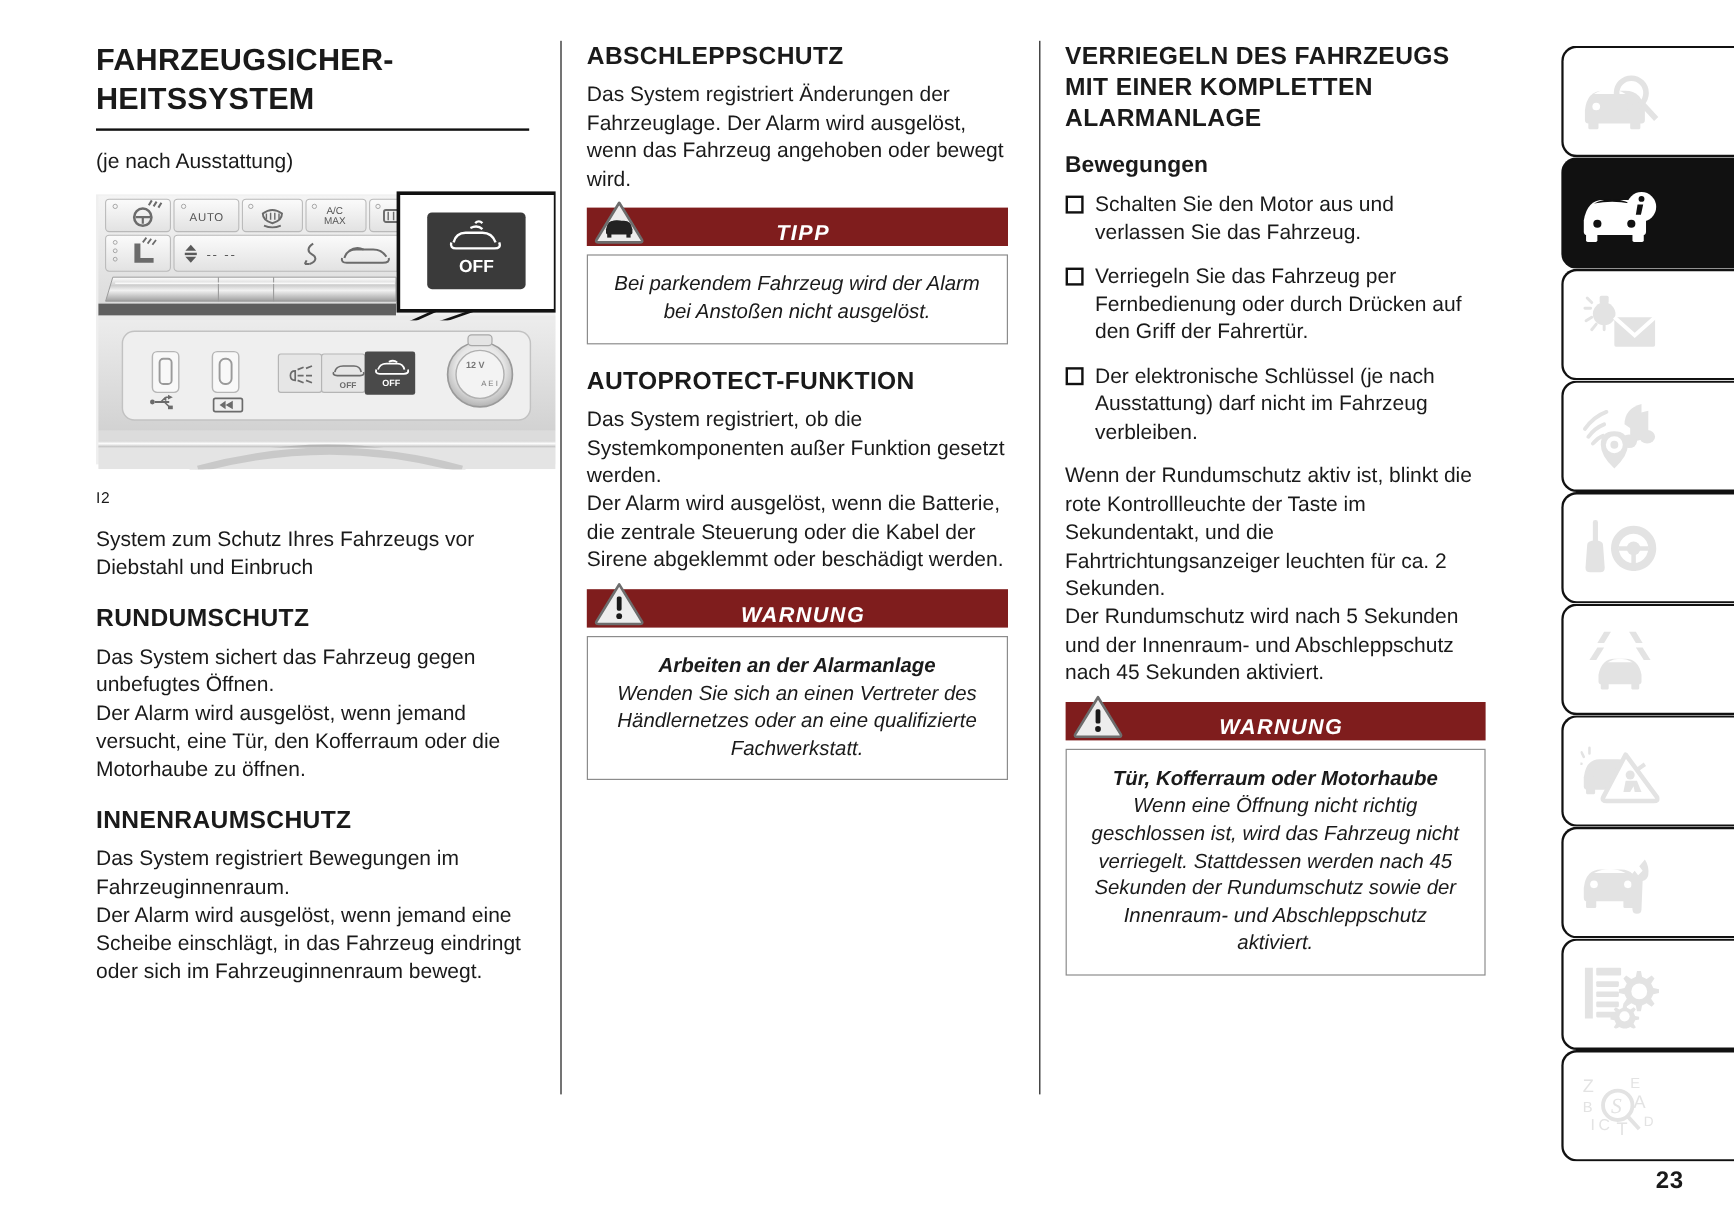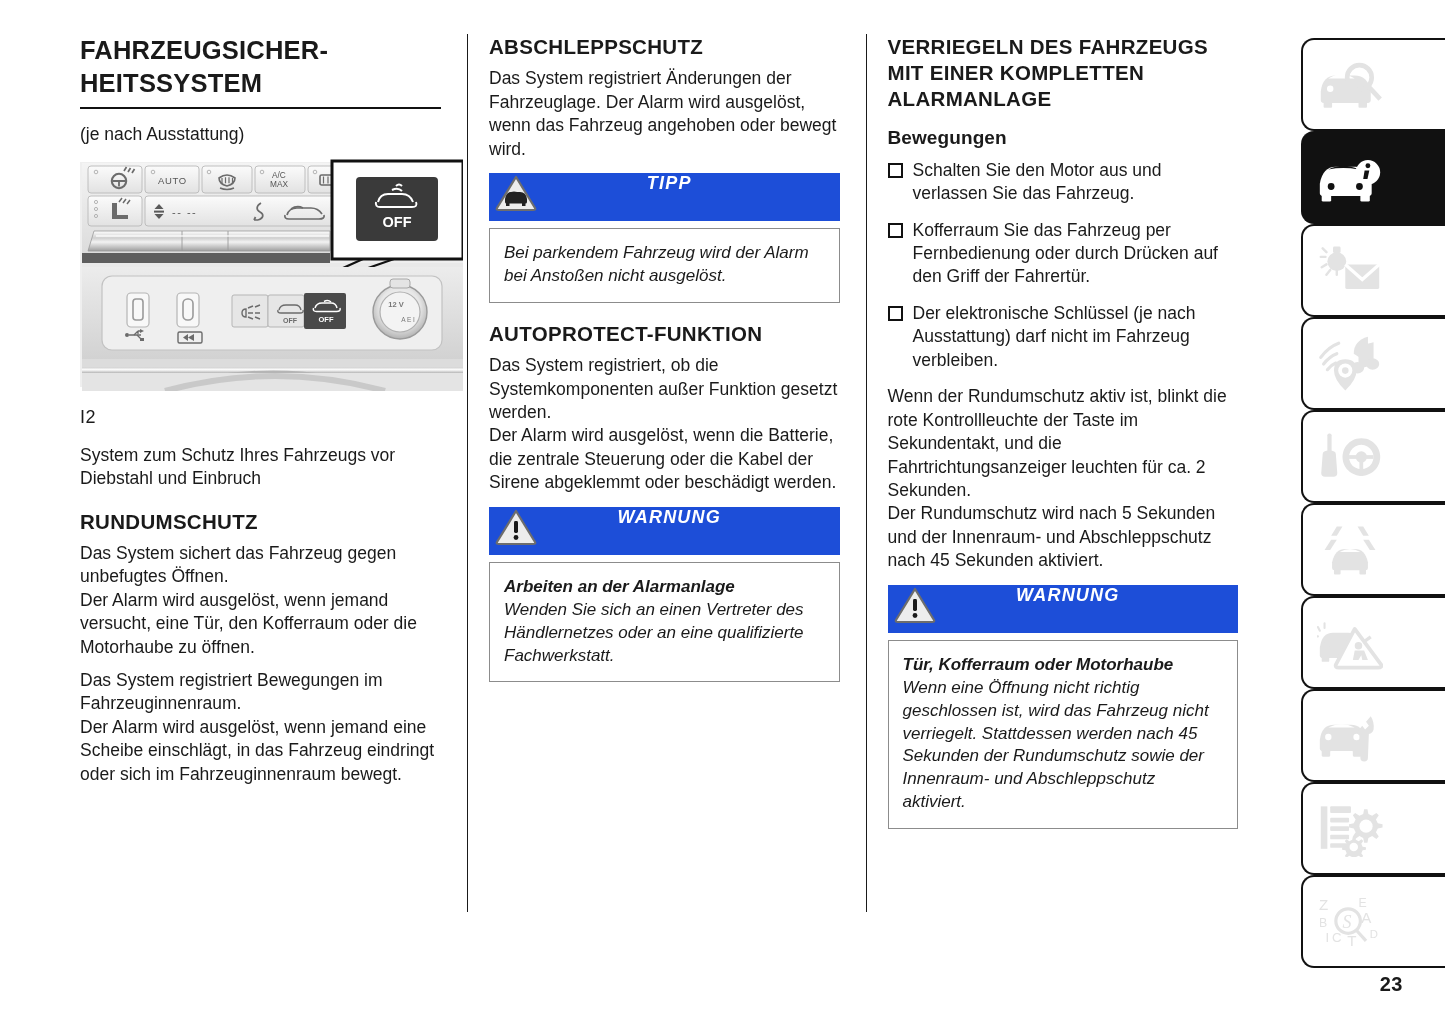--- a/index.html
+++ b/index.html
@@ -84,21 +84,21 @@
     line-height: 1.34;
     margin: 0 0 10px 0;
   }
   p.body.tight { margin-bottom: 0; }
   p.sub {
     font-size: 17.5px;
     line-height: 1.34;
     margin: 0 0 12px 0;
   }
   .figcaption {
-    font-size: 18px;
+    font-size: 13px;
     margin: 8px 0 16px 0;
     letter-spacing: 0.5px;
   }
 
   
   ul.boxlist {
     list-style: none;
     margin: 10px 0 13px 0;
     padding: 0;
   }
@@ -116,24 +116,24 @@
     top: 4px;
     width: 11px;
     height: 11px;
     border: 2.6px solid #111;
     box-sizing: content-box;
   }
 
   
   .callout { margin: 12px 0 14px 0; }
   .callout-head {
-    background: #1d4ed8;
-    height: 48px;
+    background: #7f1d1d;
+    height: 32px;
     display: flex;
-    align-items: flex-start;
+    align-items: flex-end;
     position: relative;
   }
   .callout-head .cotitle {
     flex: 1;
     text-align: center;
     color: #ffffff;
     font-weight: bold;
     font-style: italic;
     font-size: 18px;
     letter-spacing: 1.2px;
@@ -147,20 +147,21 @@
     display: flex;
     align-items: center;
     justify-content: center;
   }
   .callout-body {
     border: 1px solid #8c8c8c;
     border-top: none;
     padding: 13px 14px 14px 14px;
     margin-top: 7px;
     border-top: 1px solid #8c8c8c;
+    text-align: center;
   }
   .callout-body p {
     margin: 0;
     font-style: italic;
     font-size: 17px;
     line-height: 1.35;
   }
   .callout-body p.lead {
     font-weight: bold;
     font-style: italic;
@@ -423,20 +424,21 @@
       </div>
 
       <div class="figcaption">I2</div>
 
       <p class="body">System zum Schutz Ihres Fahrzeugs vor Diebstahl und Einbruch</p>
 
       <h2 class="sect">RUNDUMSCHUTZ</h2>
       <p class="body tight">Das System sichert das Fahrzeug gegen unbefugtes Öffnen.</p>
       <p class="body">Der Alarm wird ausgelöst, wenn jemand versucht, eine Tür, den Kofferraum oder die Motorhaube zu öffnen.</p>
 
+      <h2 class="sect">INNENRAUMSCHUTZ</h2>
       <p class="body tight">Das System registriert Bewegungen im Fahrzeuginnenraum.</p>
       <p class="body">Der Alarm wird ausgelöst, wenn jemand eine Scheibe einschlägt, in das Fahrzeug eindringt oder sich im Fahrzeuginnenraum bewegt.</p>
     </div>
 
     <div class="col col-2 divider">
 
       <h2 class="sect first">ABSCHLEPPSCHUTZ</h2>
       <p class="body">Das System registriert Änderungen der Fahrzeuglage. Der Alarm wird ausgelöst, wenn das Fahrzeug angehoben oder bewegt wird.</p>
 
       <div class="callout">
@@ -486,21 +488,21 @@
       <h2 class="sect first">VERRIEGELN DES FAHRZEUGS MIT EINER KOMPLETTEN ALARMANLAGE</h2>
       <h3 class="subsect">Bewegungen</h3>
 
       <ul class="boxlist">
         <li>
           <span class="boxmark"></span>
           <span>Schalten Sie den Motor aus und verlassen Sie das Fahrzeug.</span>
         </li>
         <li>
           <span class="boxmark"></span>
-          <span>Kofferraum Sie das Fahrzeug per Fernbedienung oder durch Drücken auf den Griff der Fahrertür.</span>
+          <span>Verriegeln Sie das Fahrzeug per Fernbedienung oder durch Drücken auf den Griff der Fahrertür.</span>
         </li>
         <li>
           <span class="boxmark"></span>
           <span>Der elektronische Schlüssel (je nach Ausstattung) darf nicht im Fahrzeug verbleiben.</span>
         </li>
       </ul>
 
       <p class="body tight">Wenn der Rundumschutz aktiv ist, blinkt die rote Kontrollleuchte der Taste im Sekundentakt, und die Fahrtrichtungsanzeiger leuchten für ca. 2 Sekunden.</p>
       <p class="body">Der Rundumschutz wird nach 5 Sekunden und der Innenraum- und Abschleppschutz nach 45 Sekunden aktiviert.</p>
 

